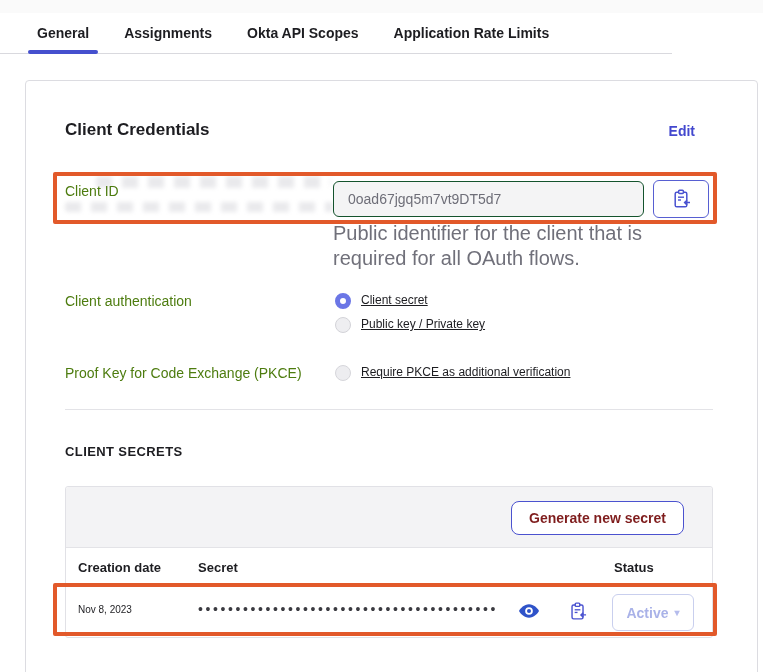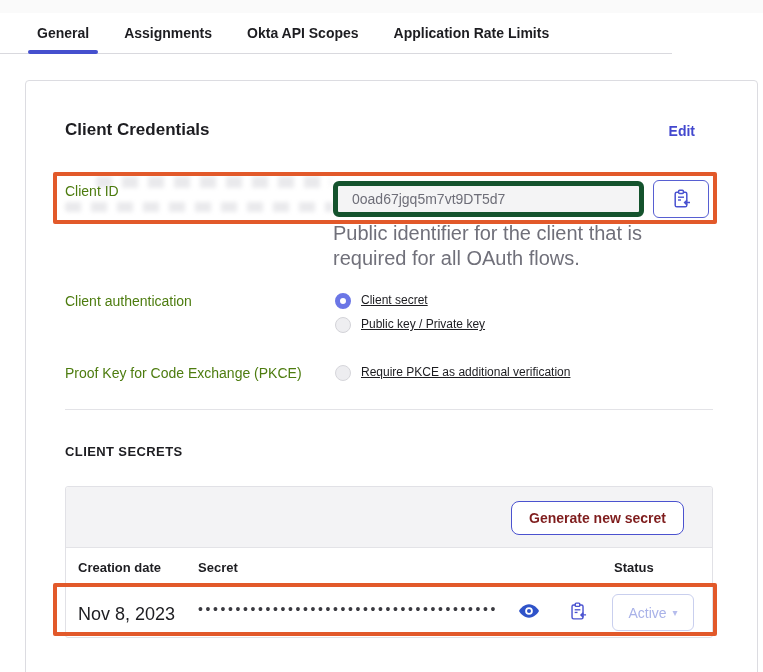--- a/index.html
+++ b/index.html
@@ -52,21 +52,21 @@
   
   .ghost{
     pointer-events:none;opacity:.30;filter:blur(2px);border-radius:3px;
     background:repeating-linear-gradient(90deg,#b9b9c2 0 16px,transparent 16px 26px);
   }
   .ghost1{left:70px;top:95px;width:235px;height:12px;}
   .ghost2{left:39px;top:121px;width:268px;height:10px;}
 
   .client-id-input{
     left:307px;top:100px;width:311px;height:36px;box-sizing:border-box;
-    background:#f4f4f5;border:5px solid #14532d;border-radius:6px;
+    background:#f4f4f5;border:1px solid #14532d;border-radius:6px;
     color:#6e6e78;font-size:14px;padding:0 14px;
     font-family:"Liberation Sans", sans-serif;outline:none;
   }
   .copy-btn{
     left:627px;top:99px;width:56px;height:38px;box-sizing:border-box;
     background:#fff;border:1px solid #575fd2;border-radius:6px;
     display:flex;align-items:center;justify-content:center;cursor:pointer;
   }
   .help-text{
     left:307px;top:140px;width:352px;
@@ -100,34 +100,34 @@
   .generate-btn{
     position:absolute;right:28px;top:14px;height:34px;padding:0 17px;
     background:#fff;border:1px solid #4b52cf;border-radius:8px;
     color:#7f1d1d;font-weight:700;font-size:14px;cursor:pointer;
     font-family:"Liberation Sans", sans-serif;
   }
   .thead{position:relative;height:38px;border-bottom:1px solid #d9d9de;}
   .th{position:absolute;top:12px;font-size:13px;font-weight:700;color:#1d1d21;}
   .th1{left:12px;} .th2{left:132px;} .th3{left:548px;}
   .trow{position:relative;height:50px;}
-  .td-date{position:absolute;left:12px;top:17px;font-size:18px;color:#1d1d21;}
+  .td-date{position:absolute;left:12px;top:17px;font-size:10px;color:#1d1d21;}
   .td-secret{
     position:absolute;left:132px;top:14px;width:314px;overflow:hidden;
     white-space:nowrap;font-size:14px;letter-spacing:2.6px;color:#3a3a40;
   }
   .eye-btn{position:absolute;left:452px;top:15px;width:22px;height:18px;cursor:pointer;
     display:flex;align-items:center;justify-content:center;}
   .row-copy-btn{position:absolute;left:501px;top:13px;width:22px;height:22px;cursor:pointer;
     display:flex;align-items:center;justify-content:center;}
   .status-btn{
     position:absolute;left:546px;top:7px;width:82px;height:37px;box-sizing:border-box;
     background:#fff;border:1px solid #c9cfee;border-radius:6px;
     display:flex;align-items:center;justify-content:center;gap:6px;
-    color:#a9b2e8;font-weight:400;font-size:14px;cursor:pointer;
+    color:#a9b2e8;font-weight:700;font-size:14px;cursor:pointer;
   }
   .status-caret{font-size:10px;color:#b5bcec;}
   svg{display:block;}
 </style>
 </head>
 <body>
 
 <div class="abs top-strip"></div>
 
 <div class="abs tabbar">

